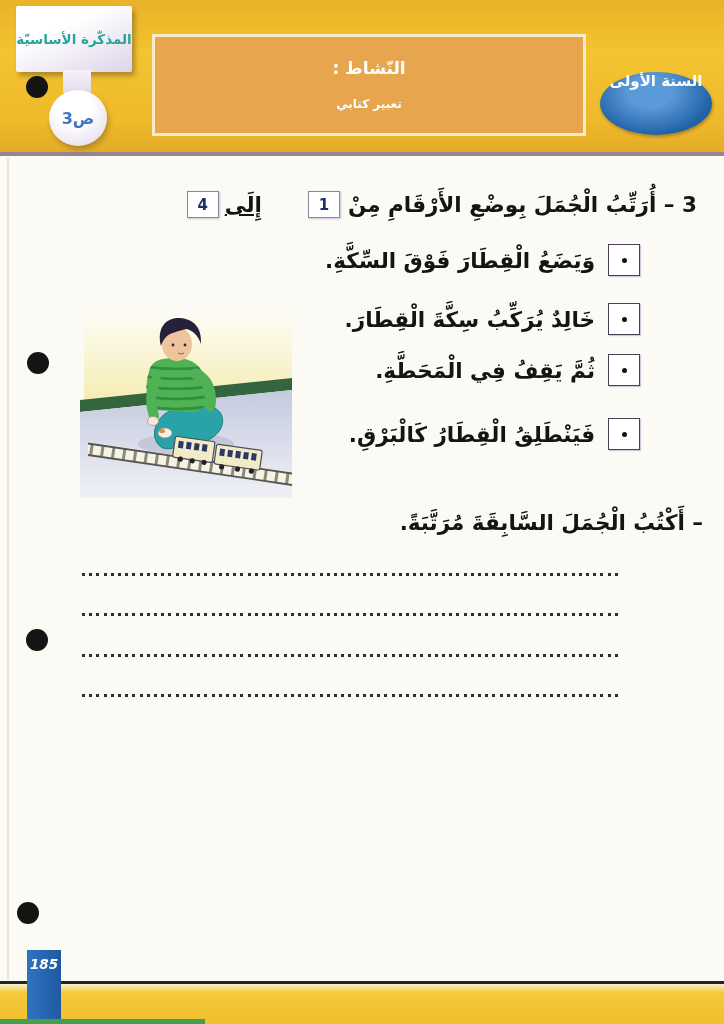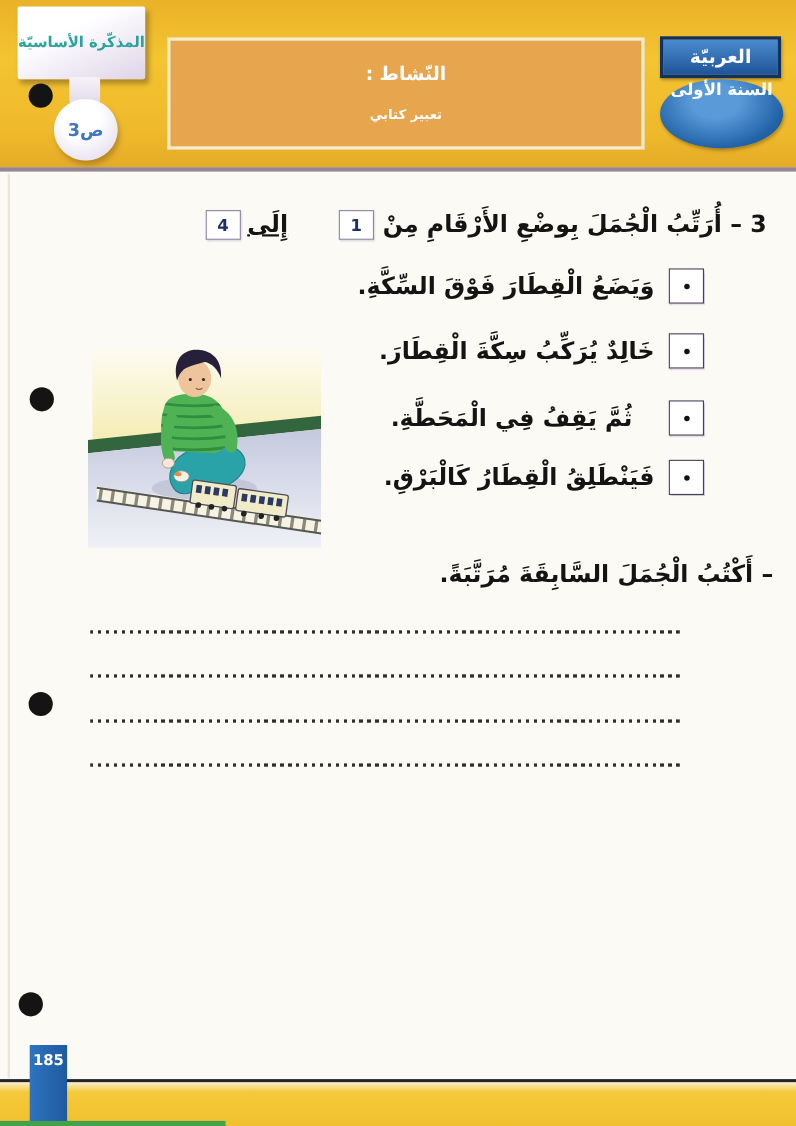--- a/index.html
+++ b/index.html
@@ -71,21 +71,21 @@
 
   .illustration{position:absolute;left:80px;top:316px;width:212px;height:182px;}
 
   
   .footer-line{position:absolute;left:0;top:981px;width:724px;height:3px;background:#23232b;}
   .footer-band{position:absolute;left:0;top:984px;width:724px;height:40px;
         background:linear-gradient(#f8efc9,#f5c93a 22%,#f0c02e);}
   .page-tab{position:absolute;left:27px;top:950px;width:34px;height:74px;
         background:linear-gradient(90deg,#2e74c0,#1f5aa0);
         display:flex;justify-content:center;color:#fff;font-size:13.5px;font-weight:bold;}
-  .page-tab span{margin-top:6px;}
+  .page-tab span{margin-top:6px;font-style:italic;}
   .green-strip{position:absolute;left:0;top:1019px;width:205px;height:5px;background:#43a04c;}
 </style>
 </head>
 <body>
 
 <div id="page">
 
   <div class="band"></div>
 
   <div class="ribbon-card">
@@ -96,23 +96,20 @@
     <span>ص3</span>
   </div>
 
   <div class="header-box rtl">
     <div class="header-cell">
       <div class="activity-title">النّشاط :</div>
       <div class="activity-sub">تعبير كتابي</div>
     </div>
   </div>
 
-  <div class="subject-chip">
-    <span>العربيّة</span>
-  </div>
   <div class="grade-ellipse">
     <span>السنة الأولى</span>
   </div>
 
   <div class="hole" style="left:26px;top:76px;"></div>
   <div class="hole" style="left:27px;top:352px;"></div>
   <div class="hole" style="left:26px;top:629px;"></div>
   <div class="hole" style="left:17px;top:902px;"></div>
 
   <div class="margin-line"></div>
@@ -129,21 +126,21 @@
   </div>
 
   <div class="sentence-row rtl" style="top:244px;justify-content:space-between;">
     <span class="orderbox"></span>
     <span>وَيَضَعُ الْقِطَارَ فَوْقَ السِّكَّةِ.</span>
   </div>
   <div class="sentence-row rtl" style="top:303px;">
     <span class="orderbox"></span>
     <span>خَالِدٌ يُرَكِّبُ سِكَّةَ الْقِطَارَ.</span>
   </div>
-  <div class="sentence-row rtl" style="top:364px;gap:20px;">
+  <div class="sentence-row rtl" style="top:354px;">
     <span class="orderbox"></span>
     <span>ثُمَّ يَقِفُ فِي الْمَحَطَّةِ.</span>
   </div>
   <div class="sentence-row rtl" style="top:418px;">
     <span class="orderbox"></span>
     <span>فَيَنْطَلِقُ الْقِطَارُ كَالْبَرْقِ.</span>
   </div>
 
   <svg class="illustration" viewBox="0 0 212 182">
     <defs>

